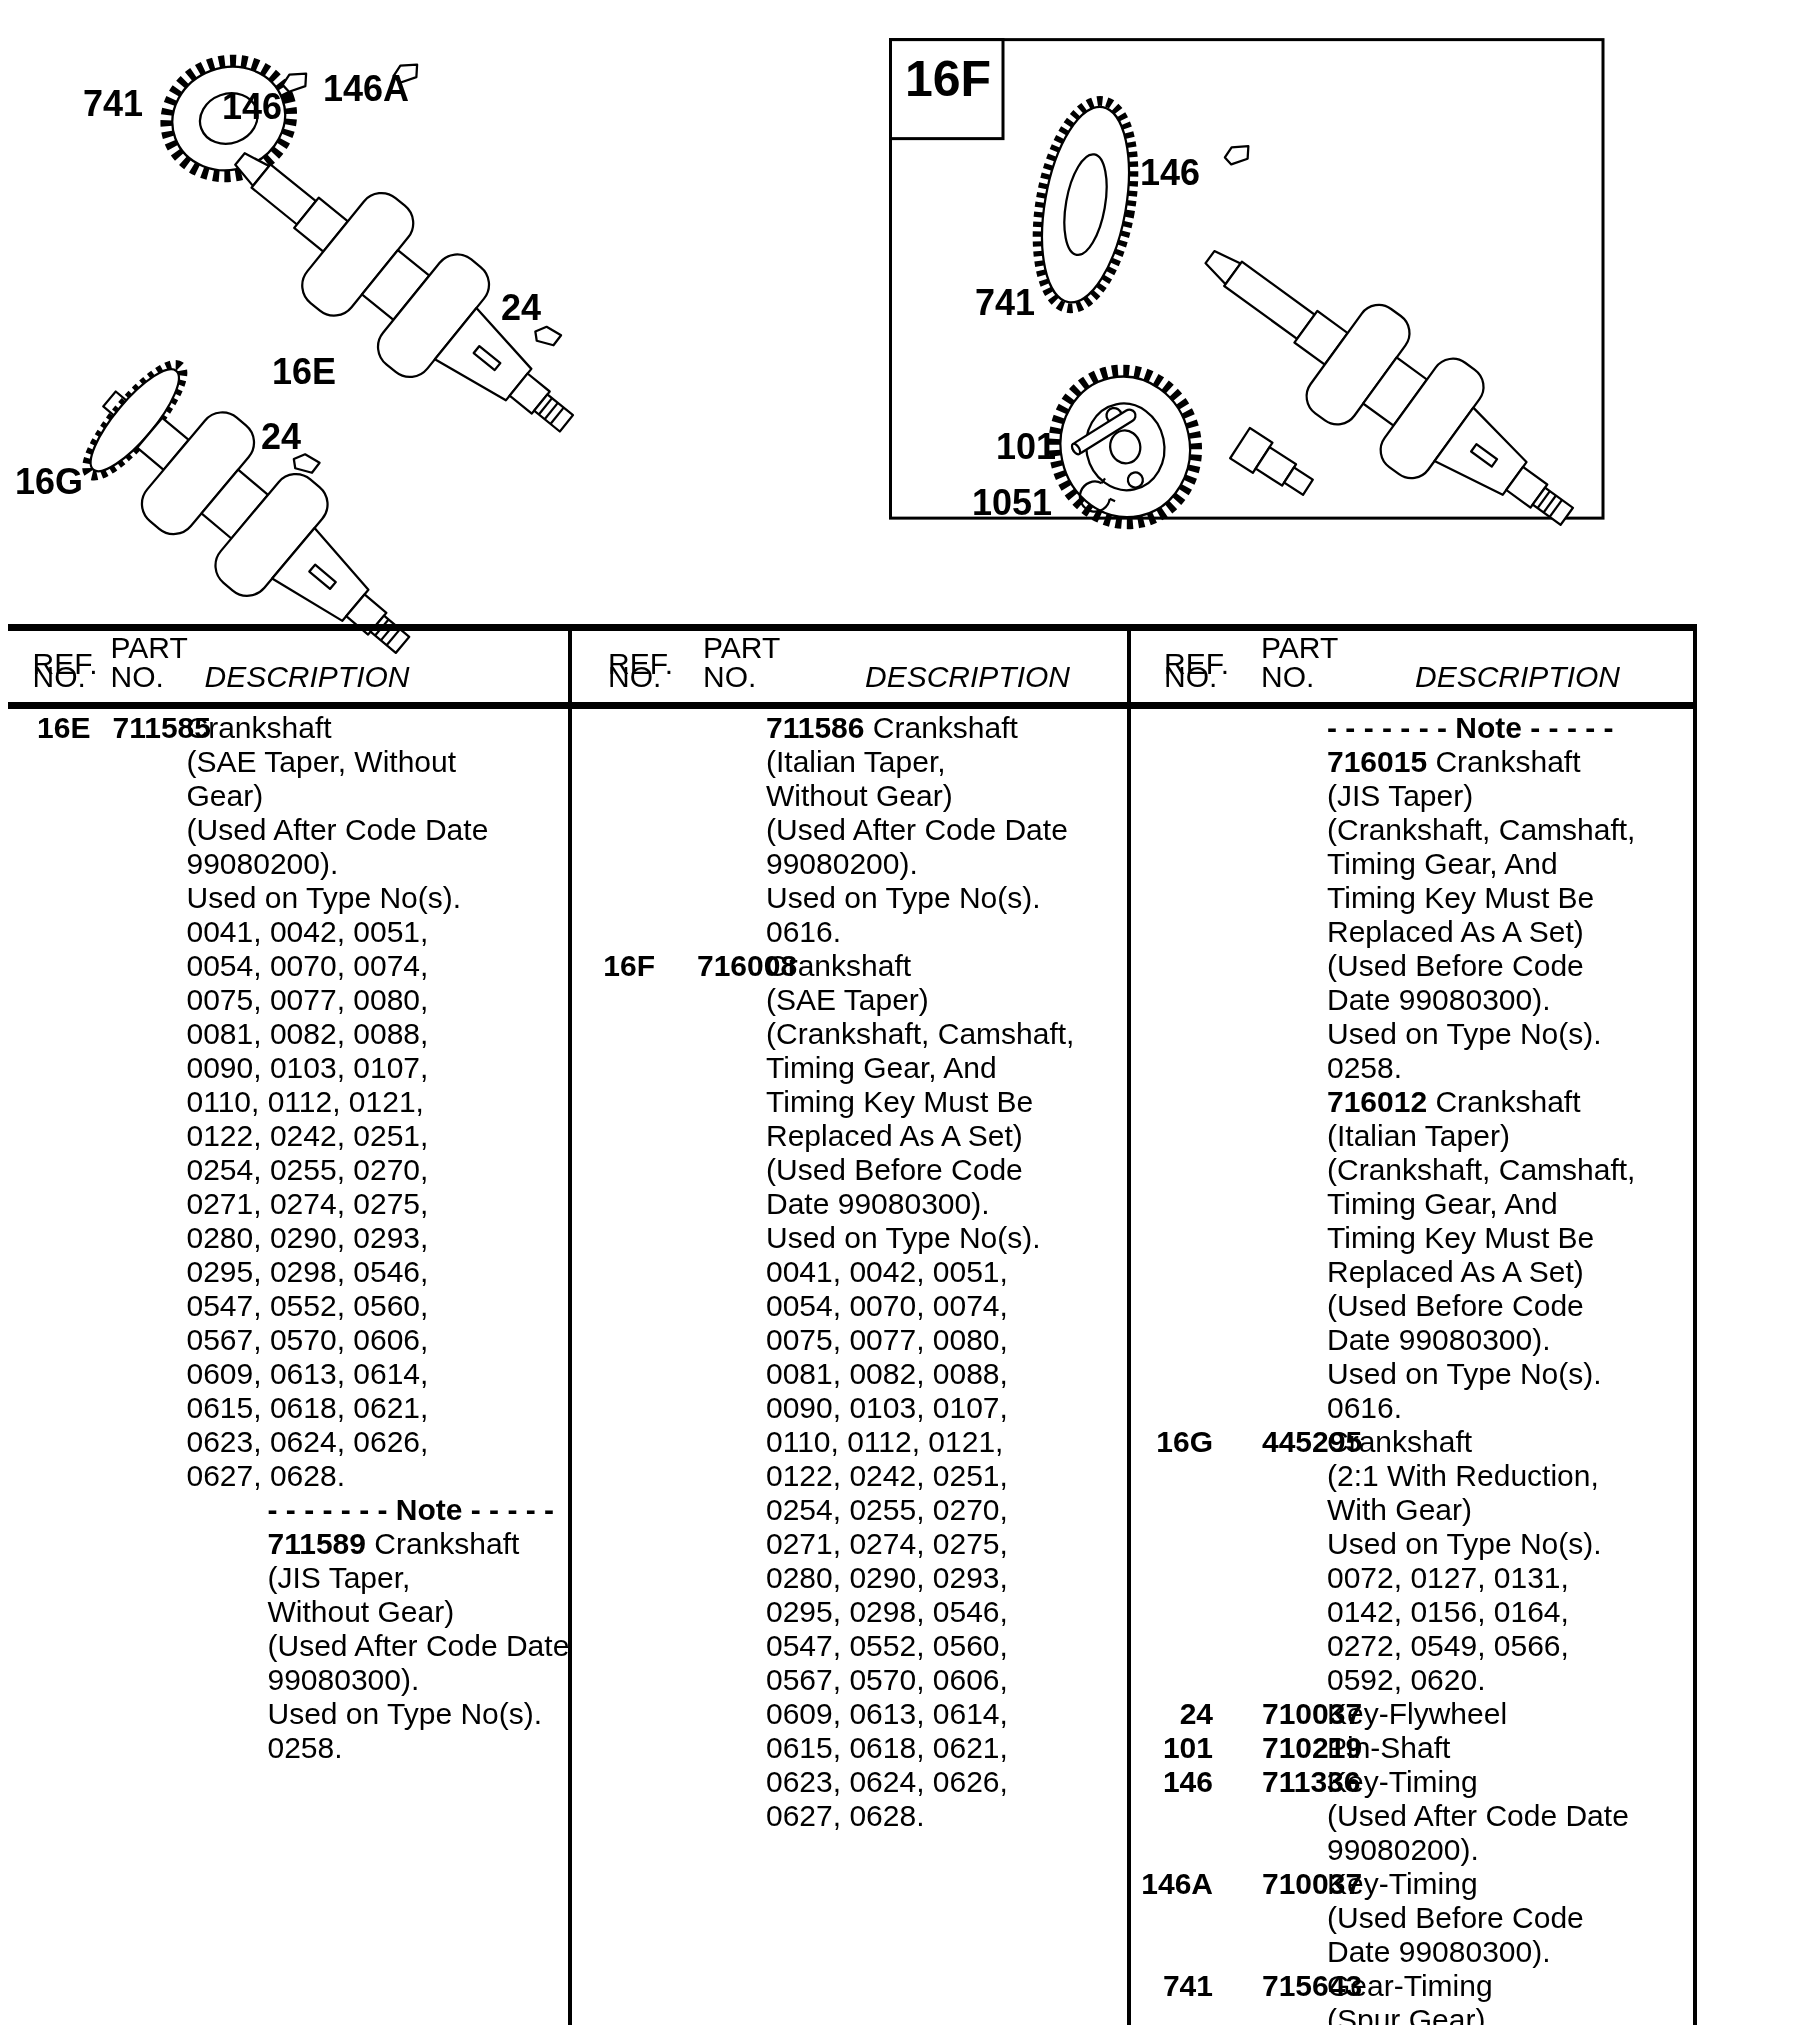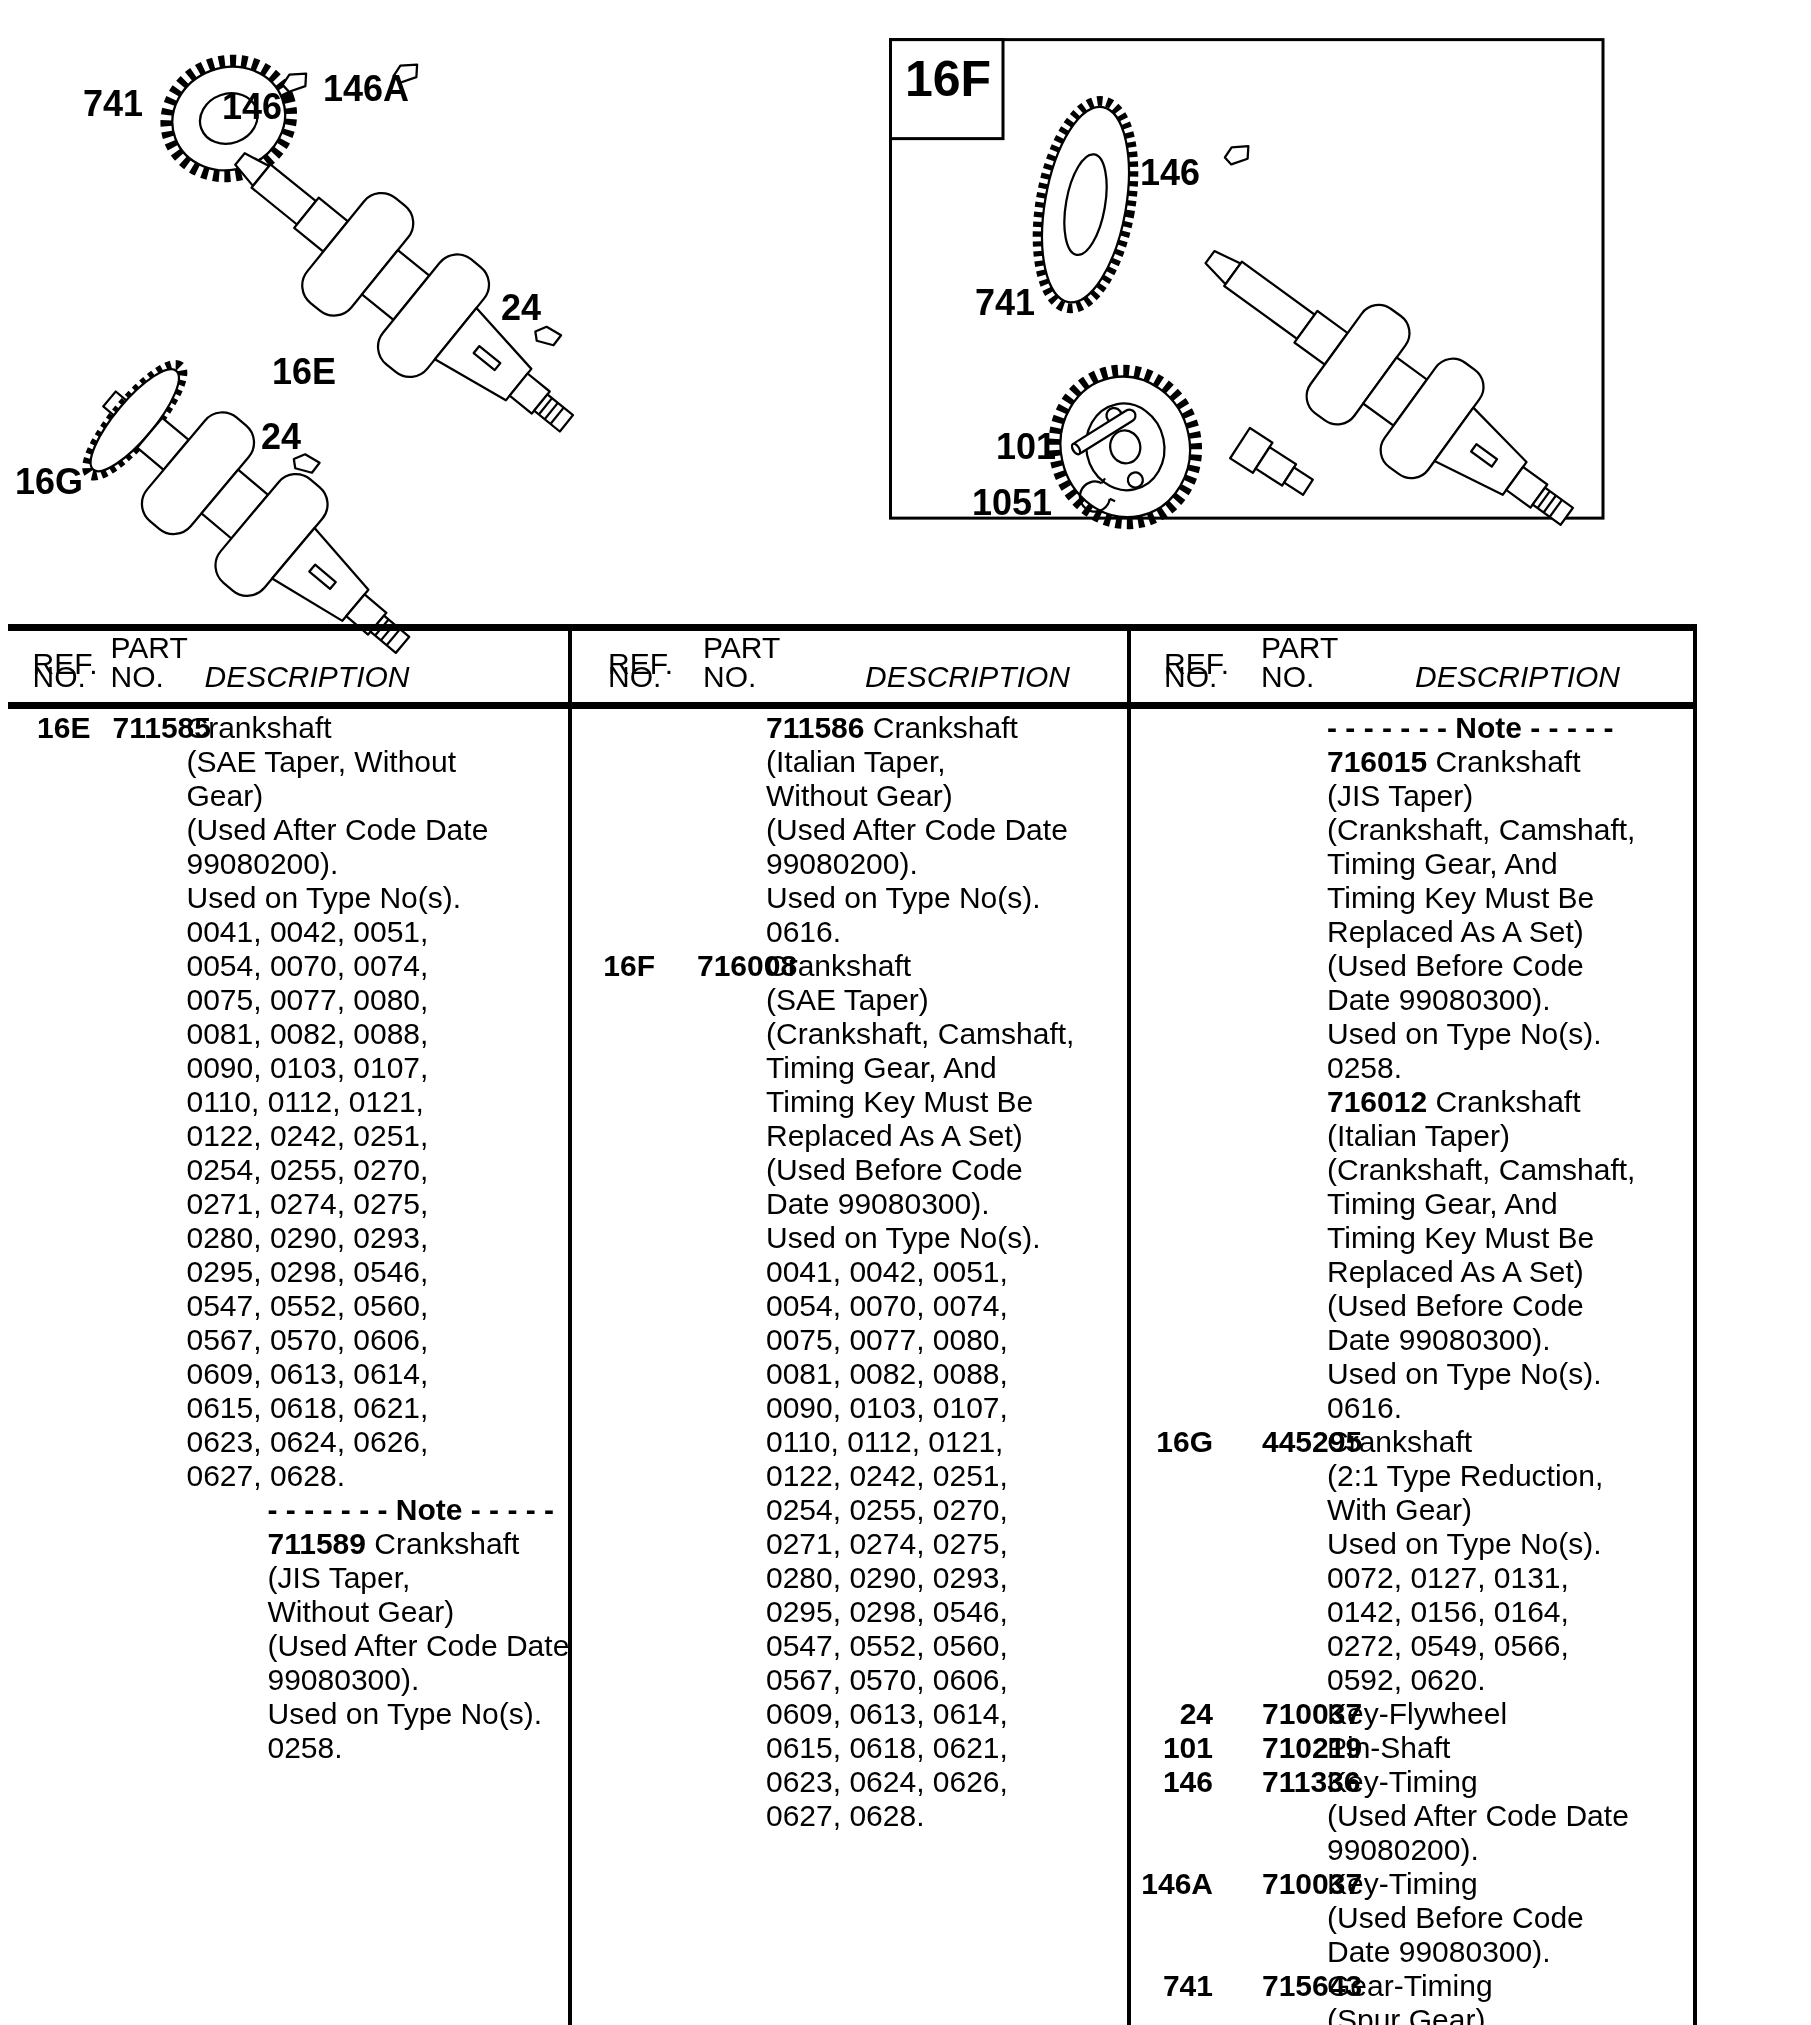--- a/index.html
+++ b/index.html
@@ -308,21 +308,21 @@
         <div class="line">Date 99080300).</div>
         <div class="line">Used on Type No(s).</div>
         <div class="line">0616.</div>
       </div>
     </div>
     <div class="entry">
       <span class="ref">16G</span>
       <span class="part">445295</span>
       <div class="desc">
         <div class="line">Crankshaft</div>
-        <div class="line">(2:1 Type Reduction,</div>
+        <div class="line">(2:1 With Reduction,</div>
         <div class="line">With Gear)</div>
         <div class="line">Used on Type No(s).</div>
         <div class="line">0072, 0127, 0131,</div>
         <div class="line">0142, 0156, 0164,</div>
         <div class="line">0272, 0549, 0566,</div>
         <div class="line">0592, 0620.</div>
       </div>
     </div>
     <div class="entry">
       <span class="ref">24</span>

